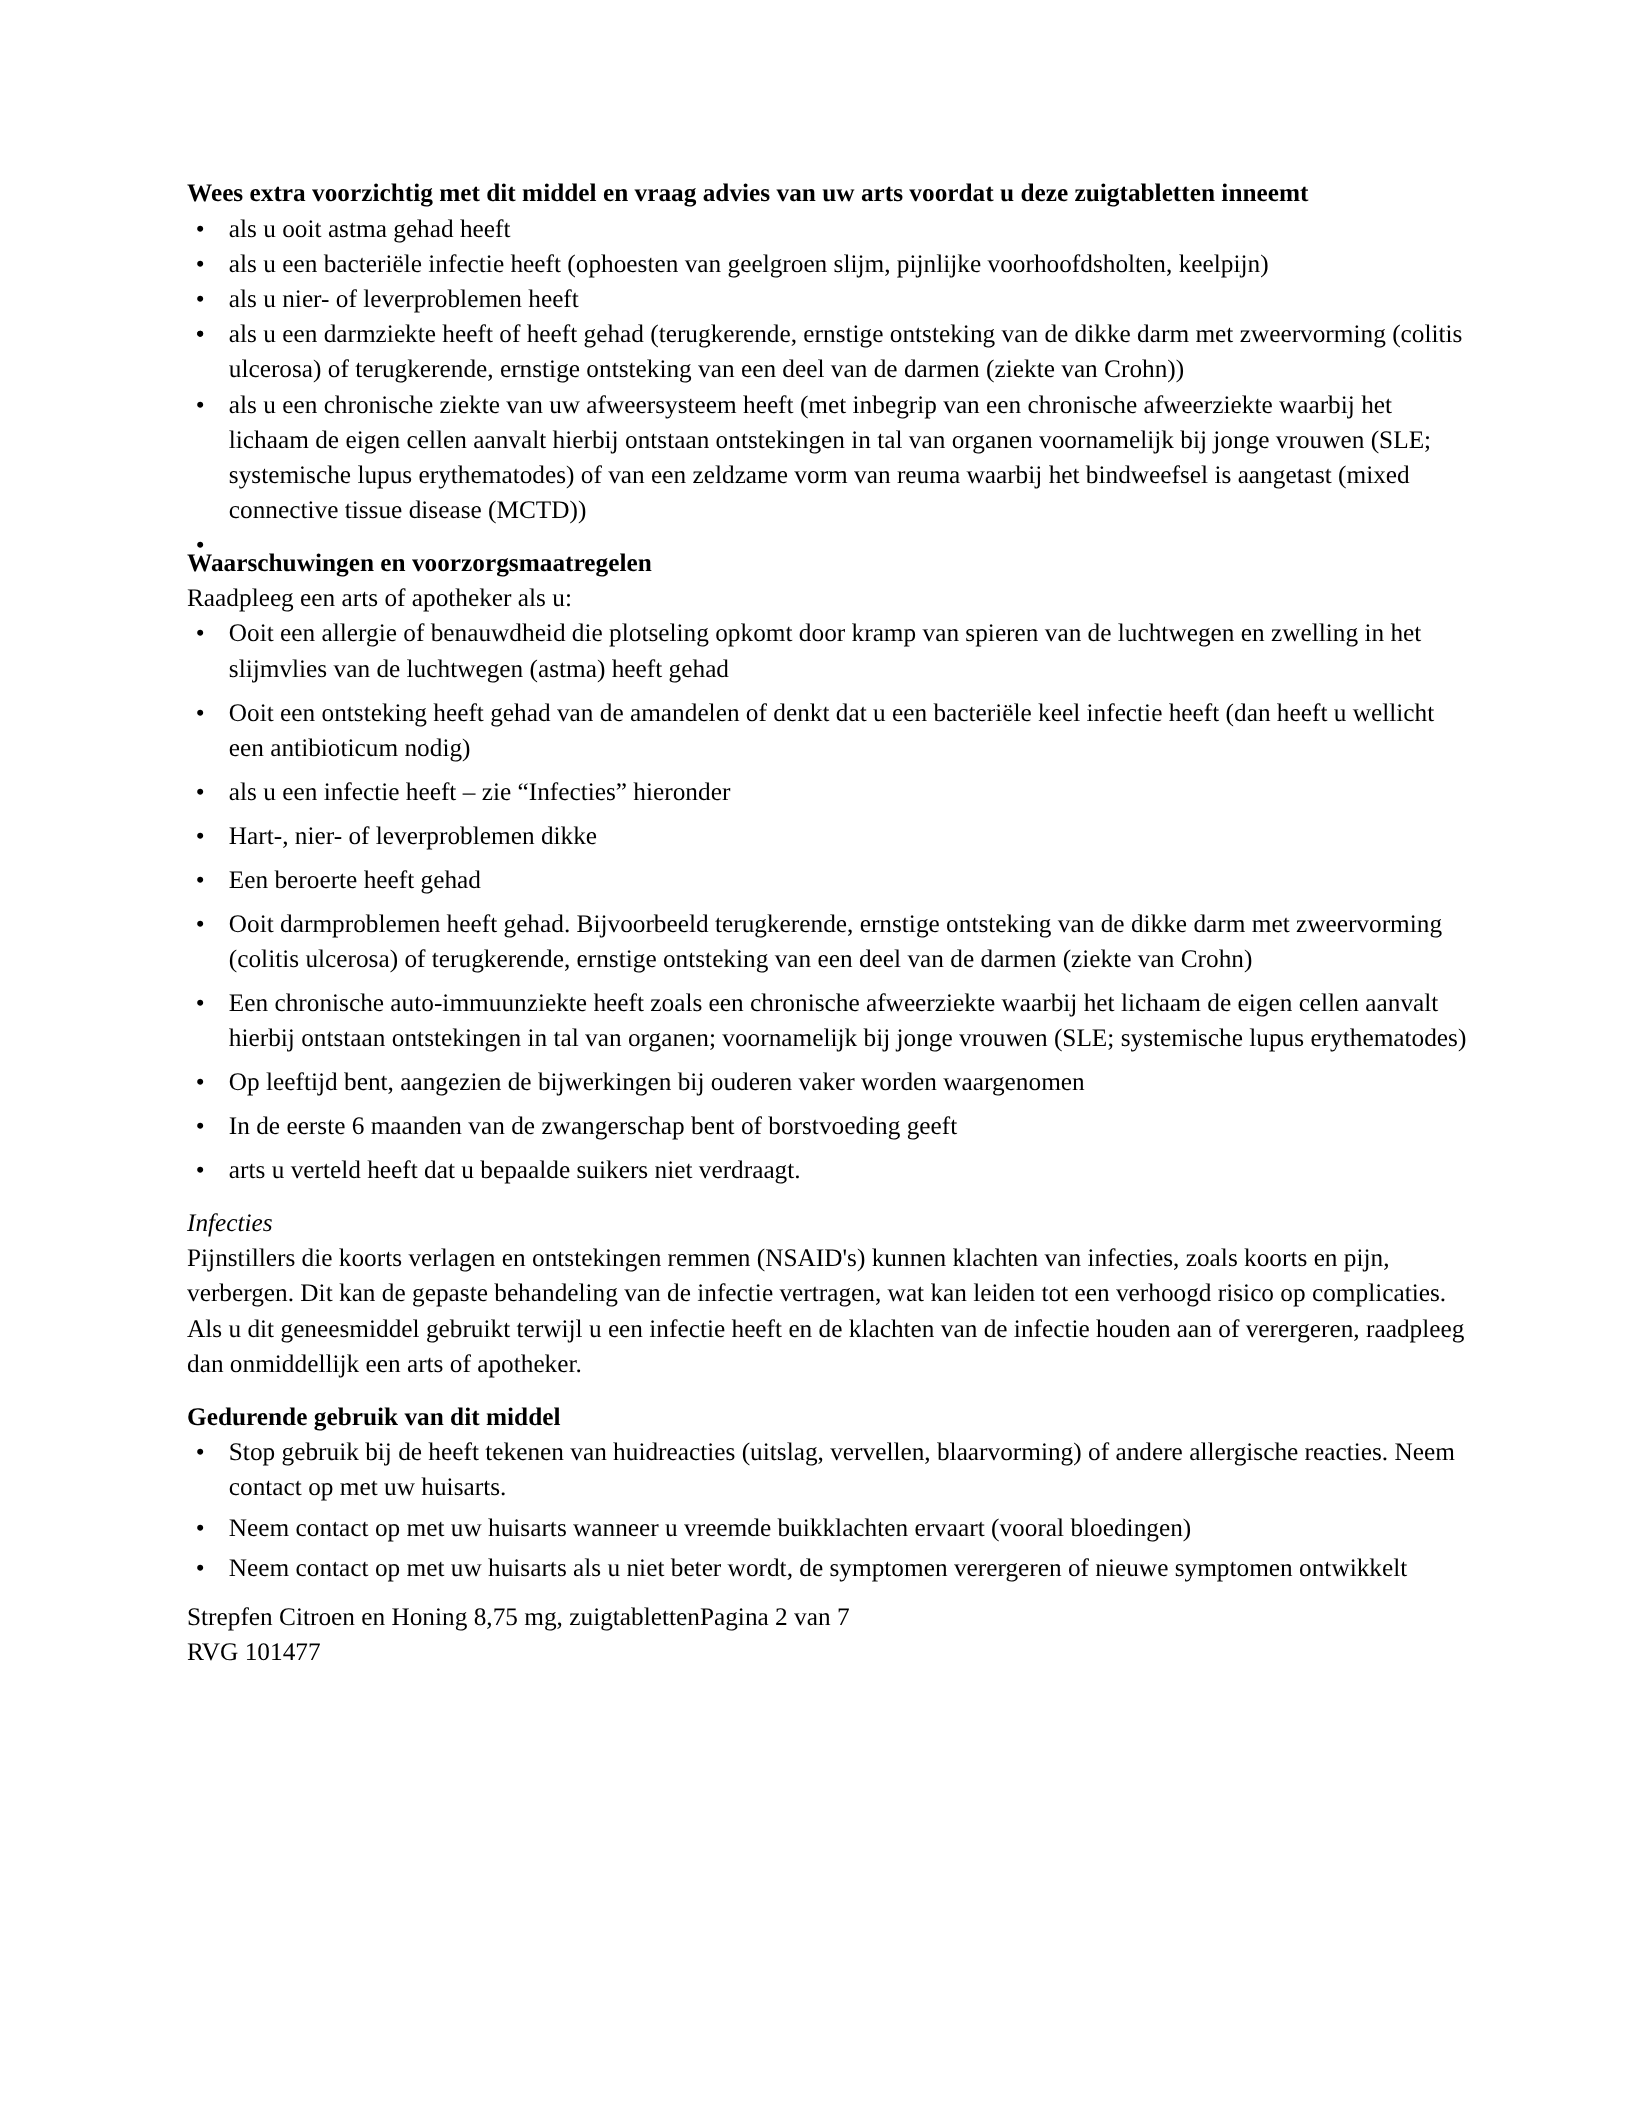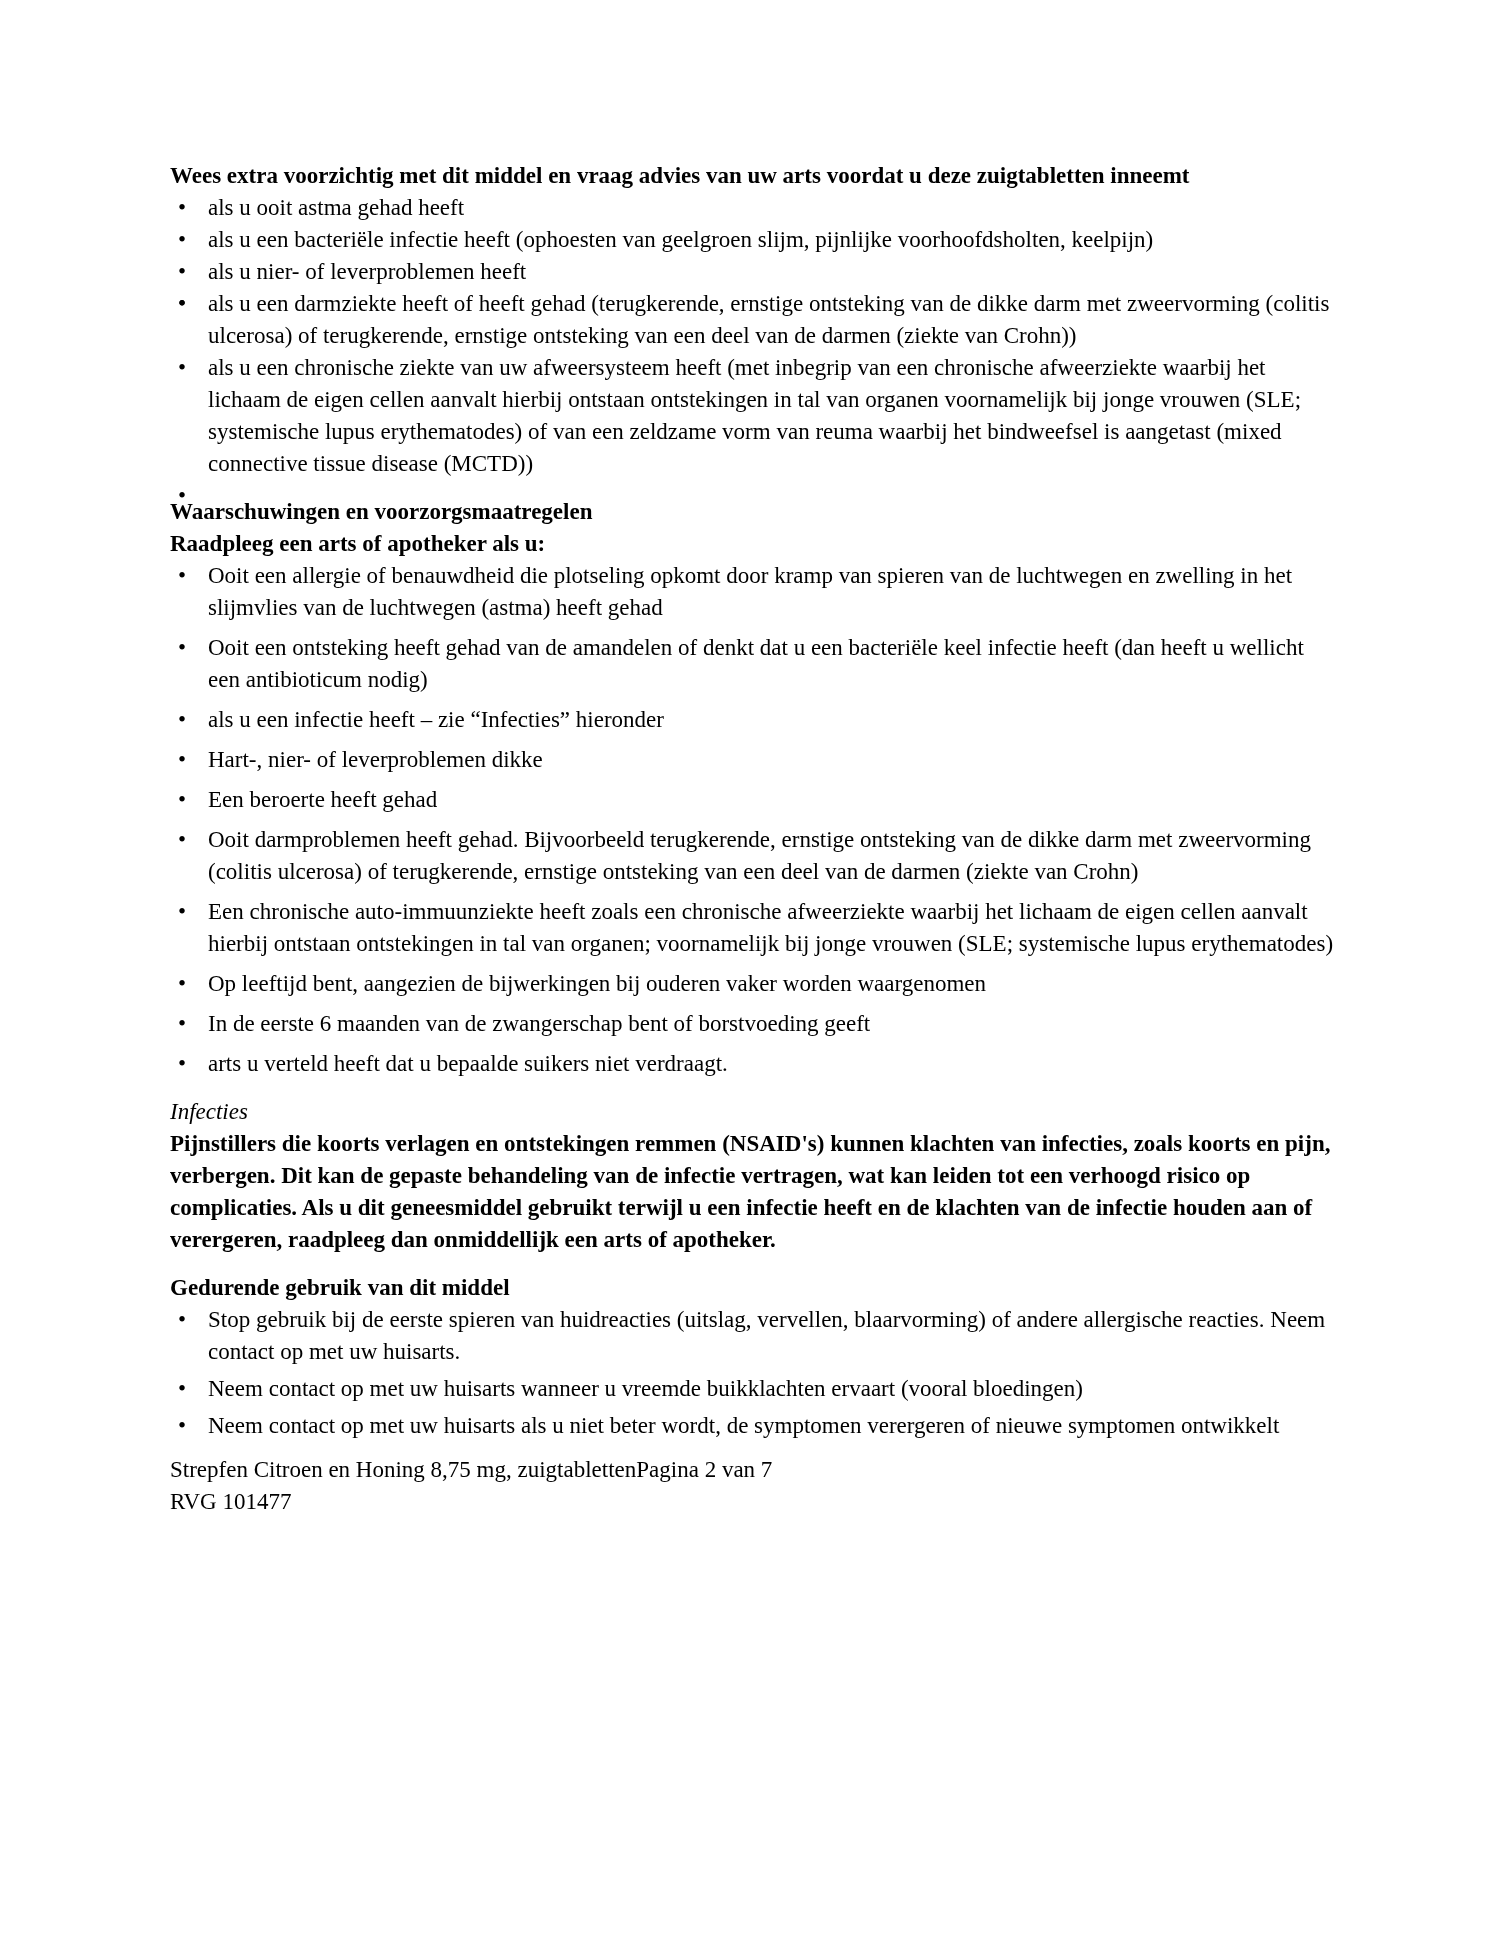--- a/index.html
+++ b/index.html
@@ -36,21 +36,20 @@
     font-size: 23px;
     font-weight: 400;
     font-style: italic;
     margin: 0;
     padding: 0;
     line-height: 32px;
   }
   p.body-text {
     margin: 0;
     padding: 0;
-    font-weight: bold;
   }
   section.block {
     margin: 0;
   }
   section.block + section.block {
     margin-top: 16px;
   }
   ul.bullet-list {
     list-style: none;
     margin: 0;
@@ -116,21 +115,21 @@
     </section>
 
     <section class="block">
       <h3 class="sub-heading">Infecties</h3>
       <p class="body-text">Pijnstillers die koorts verlagen en ontstekingen remmen (NSAID's) kunnen klachten van infecties, zoals koorts en pijn, verbergen. Dit kan de gepaste behandeling van de infectie vertragen, wat kan leiden tot een verhoogd risico op complicaties. Als u dit geneesmiddel gebruikt terwijl u een infectie heeft en de klachten van de infectie houden aan of verergeren, raadpleeg dan onmiddellijk een arts of apotheker.</p>
     </section>
 
     <section class="block">
       <h2 class="sec-heading">Gedurende gebruik van dit middel</h2>
       <ul class="bullet-list spaced-sm">
-        <li><span class="marker">•</span><span>Stop gebruik bij de eerste spieren van huidreacties (uitslag, vervellen, blaarvorming) of andere allergische reacties. Neem contact op met uw huisarts.</span></li>
+        <li><span class="marker">•</span><span>Stop gebruik bij de heeft tekenen van huidreacties (uitslag, vervellen, blaarvorming) of andere allergische reacties. Neem contact op met uw huisarts.</span></li>
         <li><span class="marker">•</span><span>Neem contact op met uw huisarts wanneer u vreemde buikklachten ervaart (vooral bloedingen)</span></li>
         <li><span class="marker">•</span><span>Neem contact op met uw huisarts als u niet beter wordt, de symptomen verergeren of nieuwe symptomen ontwikkelt</span></li>
       </ul>
     </section>
 
     <div class="footer">
       <div>Strepfen Citroen en Honing 8,75 mg, zuigtablettenPagina 2 van 7</div>
       <div>RVG 101477</div>
     </div>
 

